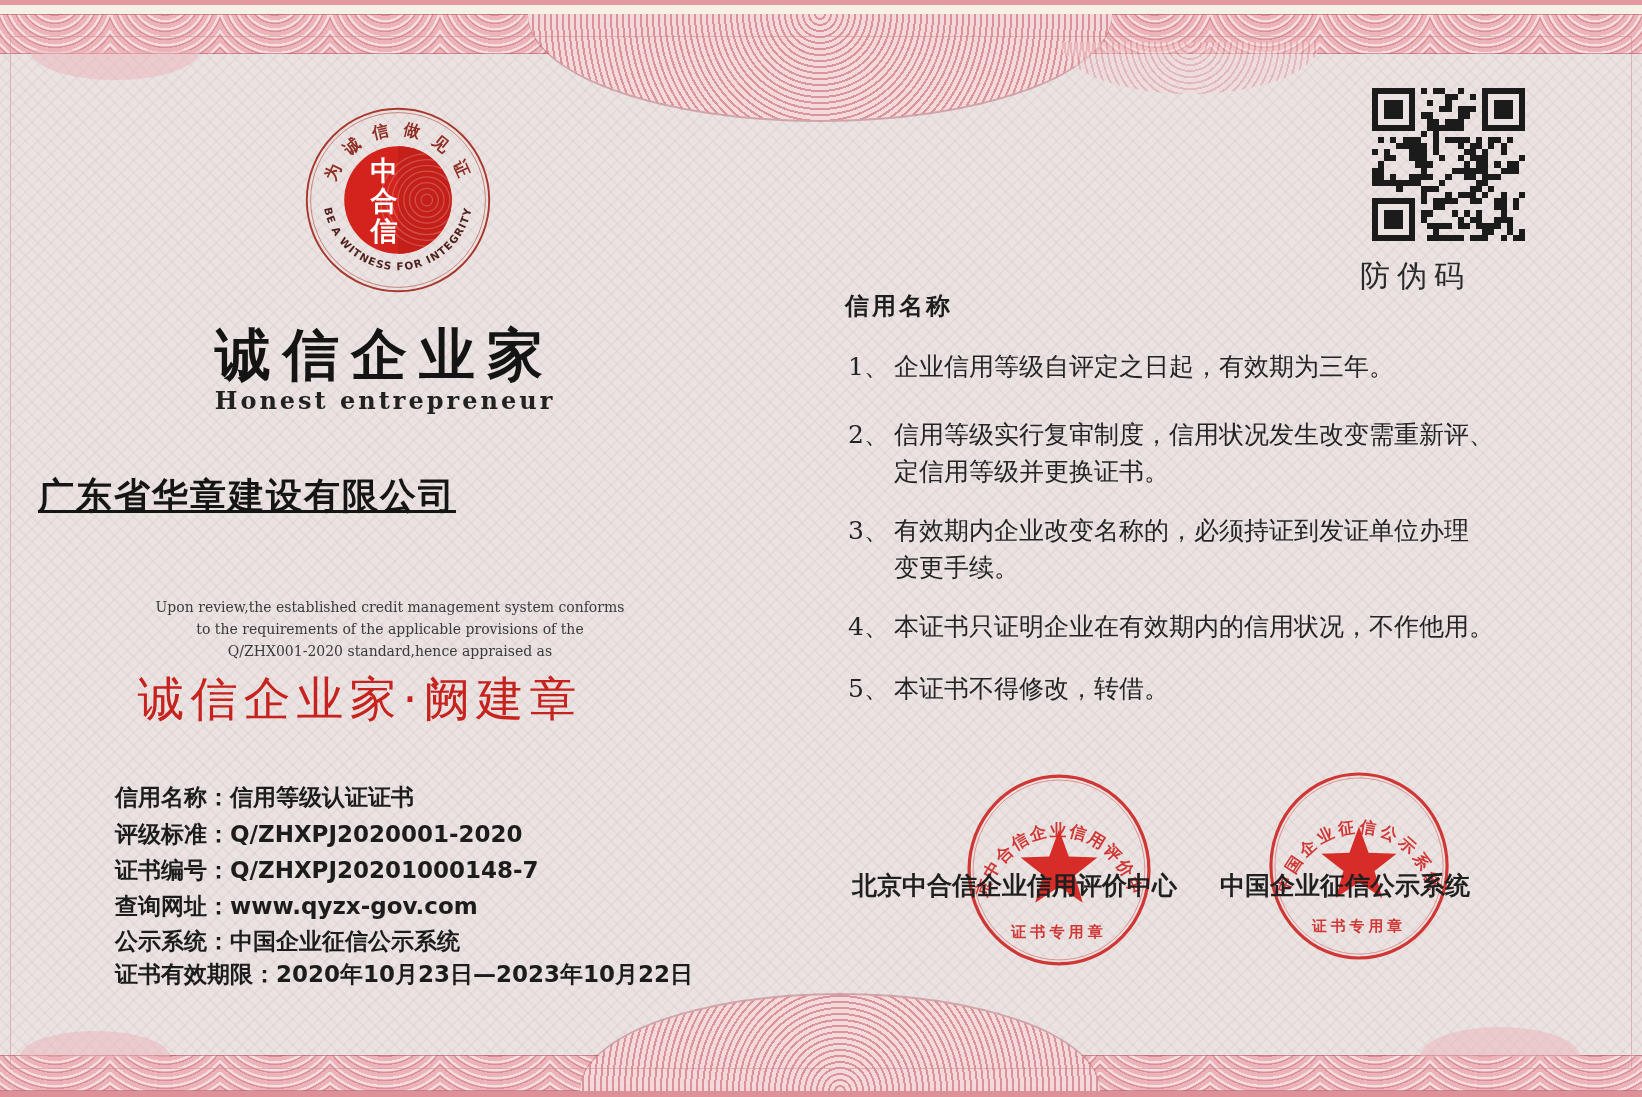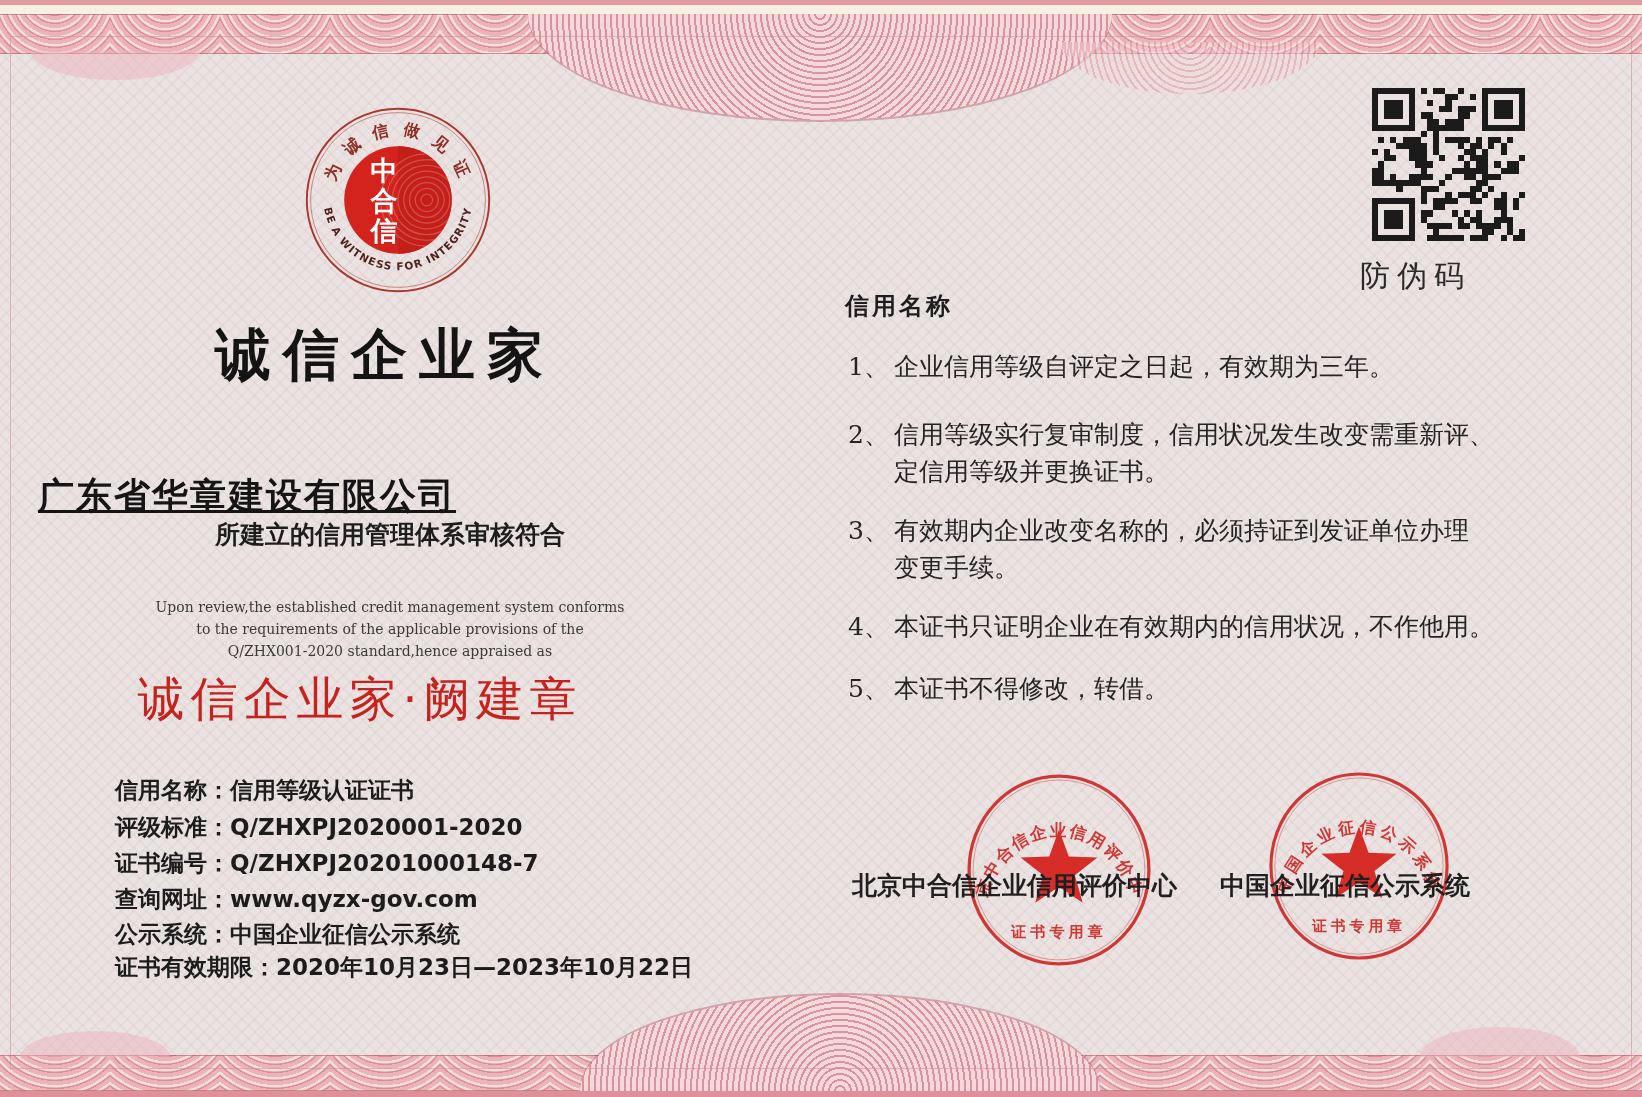--- a/index.html
+++ b/index.html
@@ -48,21 +48,21 @@
   .logo{left:302px;top:104px;width:192px;height:192px;}
   
   .title{left:140px;top:318px;width:490px;text-align:center;font-size:56px;font-weight:bold;letter-spacing:12px;color:#141414;}
   .subtitle{left:140px;top:386px;width:490px;text-align:center;font-size:24px;font-weight:bold;letter-spacing:3px;font-family:"DejaVu Serif",serif;color:#222;}
   .company{left:38px;top:472px;font-size:36px;font-weight:bold;letter-spacing:2px;color:#151515;text-decoration:underline;}
   .stmt1{left:60px;top:518px;width:660px;text-align:center;font-size:25px;font-weight:bold;color:#1d1d1d;}
   .stmt2{left:60px;top:556px;width:660px;text-align:center;font-size:25px;font-weight:bold;color:#1d1d1d;}
   .english{left:60px;top:596px;width:660px;text-align:center;font-size:14px;line-height:22px;color:#3a3a3a;font-family:"DejaVu Serif",serif;}
   .award{left:40px;top:668px;width:640px;text-align:center;font-size:47px;font-weight:normal;letter-spacing:6px;color:#c6231f;}
   .details{left:115px;top:770px;}
-  .drow{position:absolute;left:0;white-space:nowrap;font-size:23px;font-weight:bold;color:#1c1c1c;}
+  .drow{position:absolute;left:0;white-space:nowrap;font-size:23px;font-weight:bold;color:#1c1c1c;margin-top:7px;}
   .drow span{display:inline;}
   
   .qr{left:1372px;top:88px;width:153px;height:153px;}
   .qr-label{left:1360px;top:256px;width:178px;text-align:left;font-size:30px;letter-spacing:7px;color:#2a2a2a;font-weight:500;}
   .notes-heading{left:845px;top:290px;font-size:24px;font-weight:bold;letter-spacing:3px;color:#1d1d1d;}
   .note{position:absolute;left:848px;width:712px;display:flex;font-family:"DejaVu Serif",serif;font-size:25px;line-height:37px;color:#242424;}
   .note .num{width:46px;flex:none;}
   .note .txt{flex:1;}
   .n1{top:348px;}.n2{top:416px;}.n3{top:512px;}.n4{top:608px;}.n5{top:670px;}
   
@@ -124,23 +124,23 @@
       </text>
     </svg>
     <div class="logo-vtext">
       <div>中</div>
       <div>合</div>
       <div>信</div>
     </div>
   </div>
 
   <div class="abs title">诚信企业家</div>
+  <div class="abs subtitle">Honest  entrepreneur</div>
 
   <div class="abs company">广东省华章建设有限公司</div>
-  <div class="abs stmt1">所建立的信用管理体系审核符合</div>
   <div class="abs english">
     <div>Upon review,the established credit management system conforms</div>
     <div>to the requirements of the applicable provisions of the</div>
     <div>Q/ZHX001-2020 standard,hence appraised as</div>
   </div>
   <div class="abs award">诚信企业家·阙建章</div>
 
   <div class="abs details">
     <div class="drow" style="top:5px"><span>信用名称：</span><span>信用等级认证证书</span></div>
     <div class="drow" style="top:42px"><span>评级标准：</span><span>Q/ZHXPJ2020001-2020</span></div>

